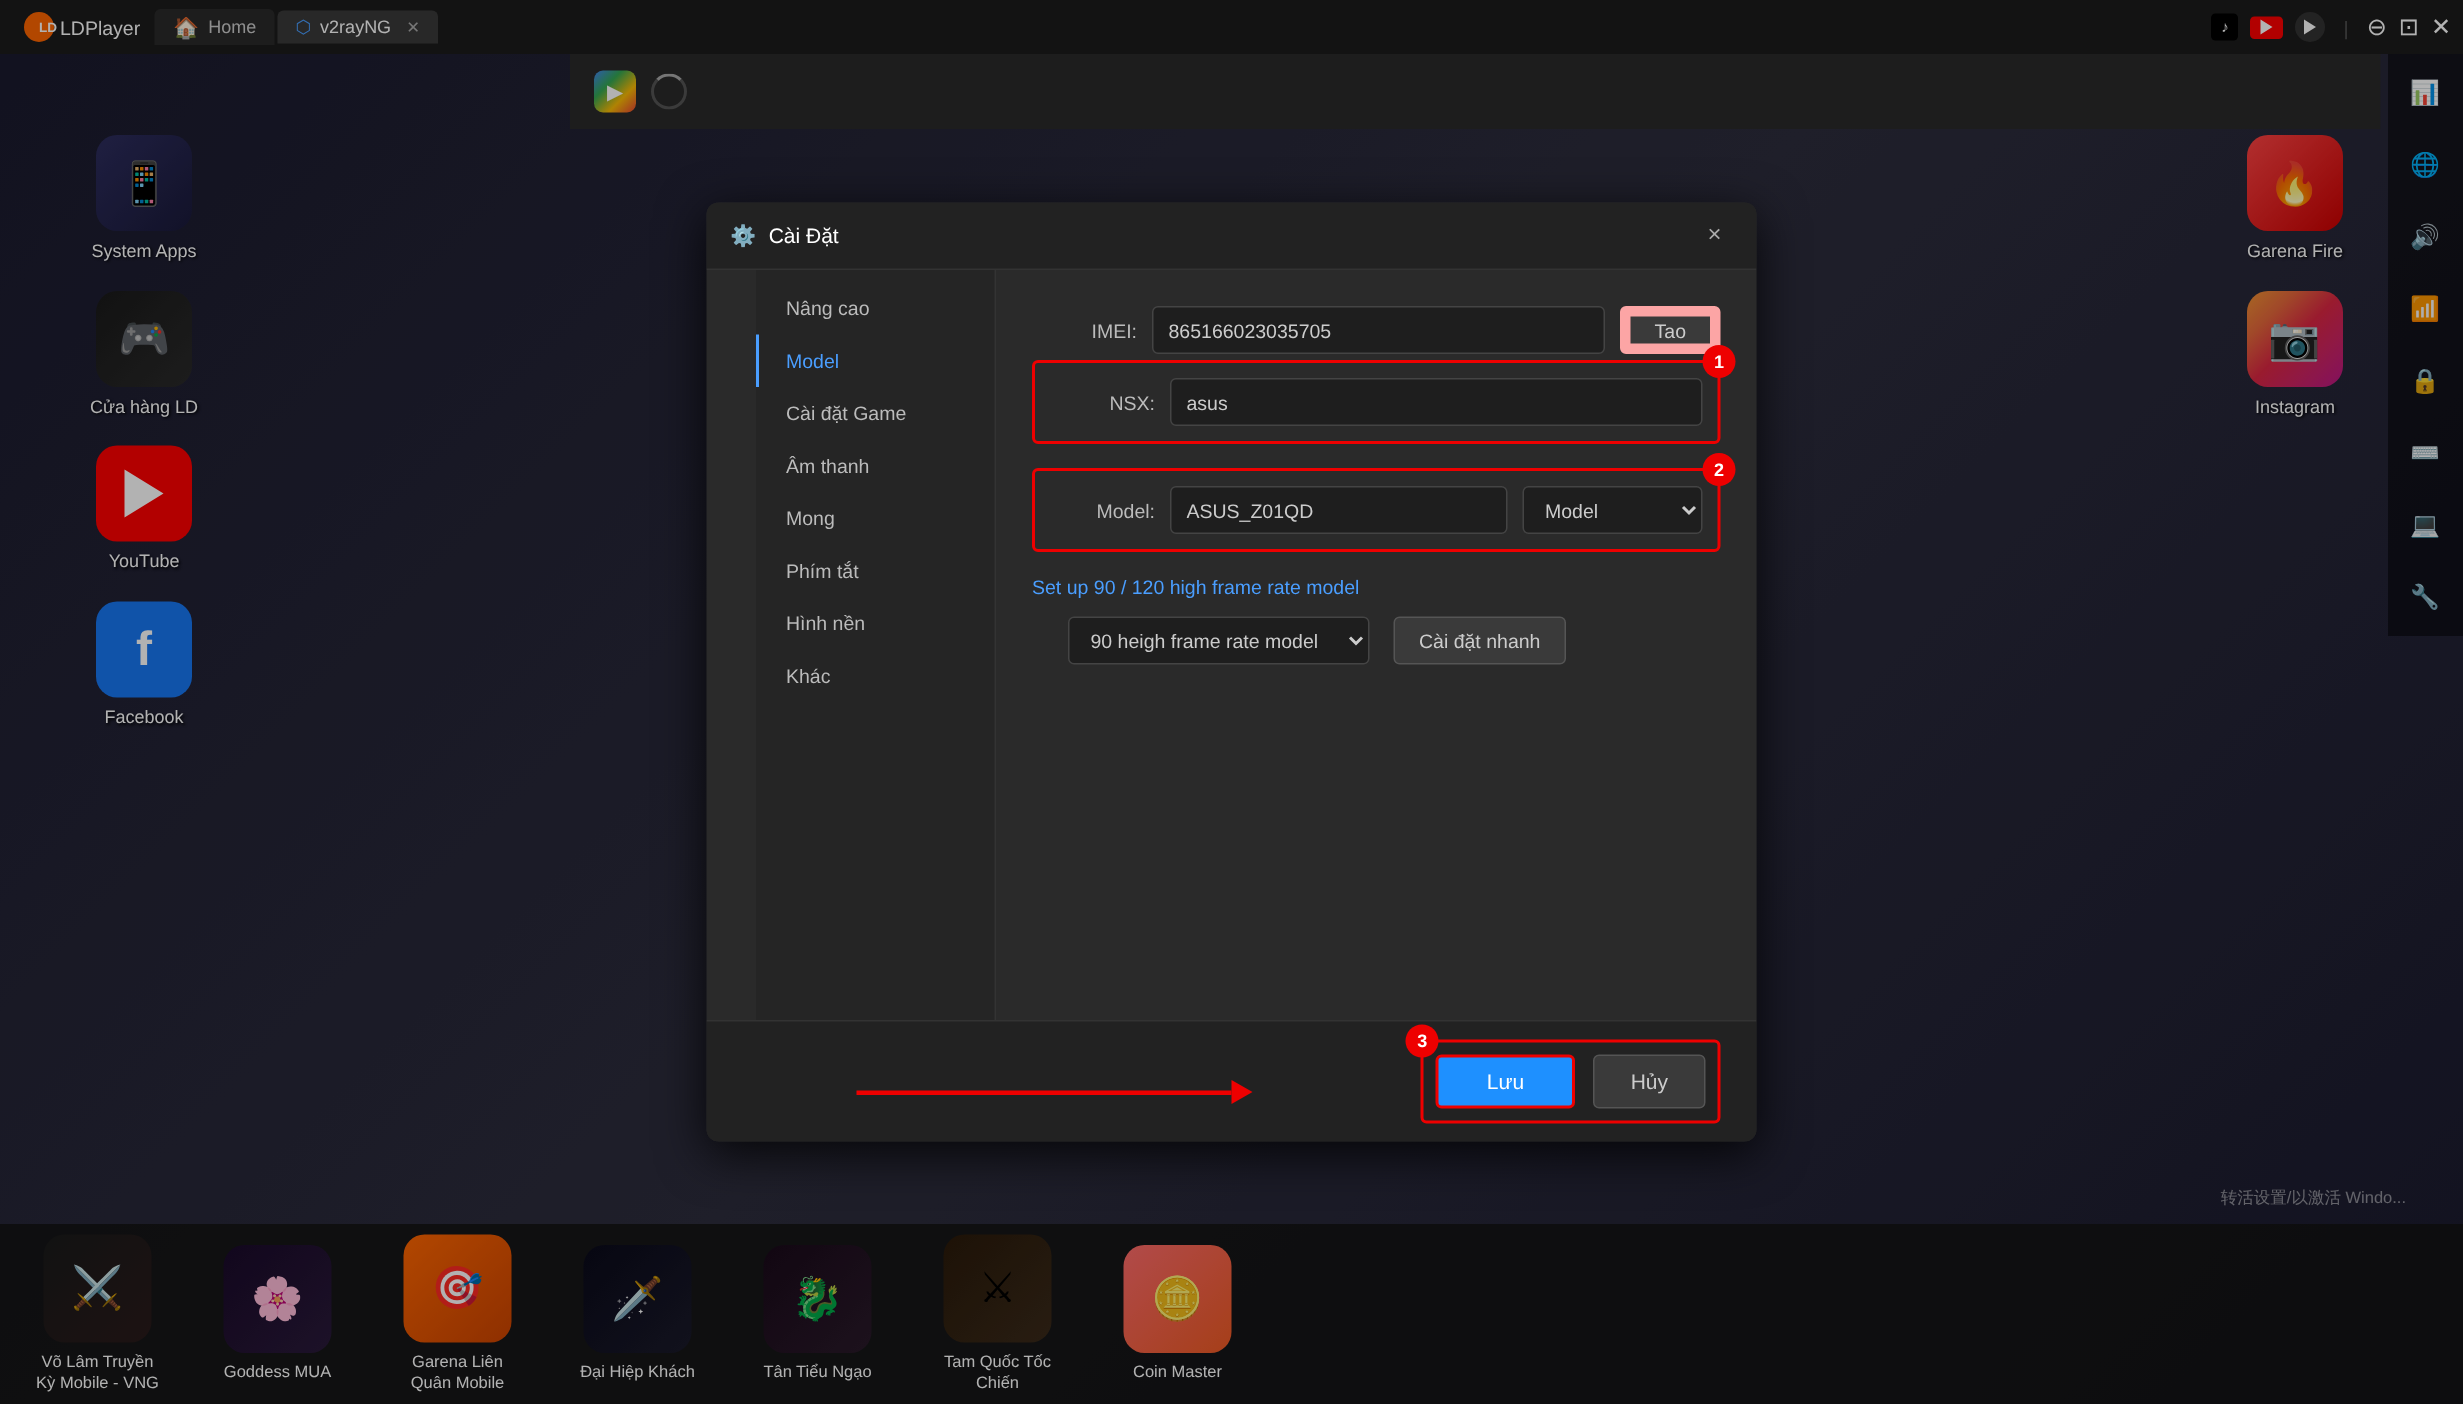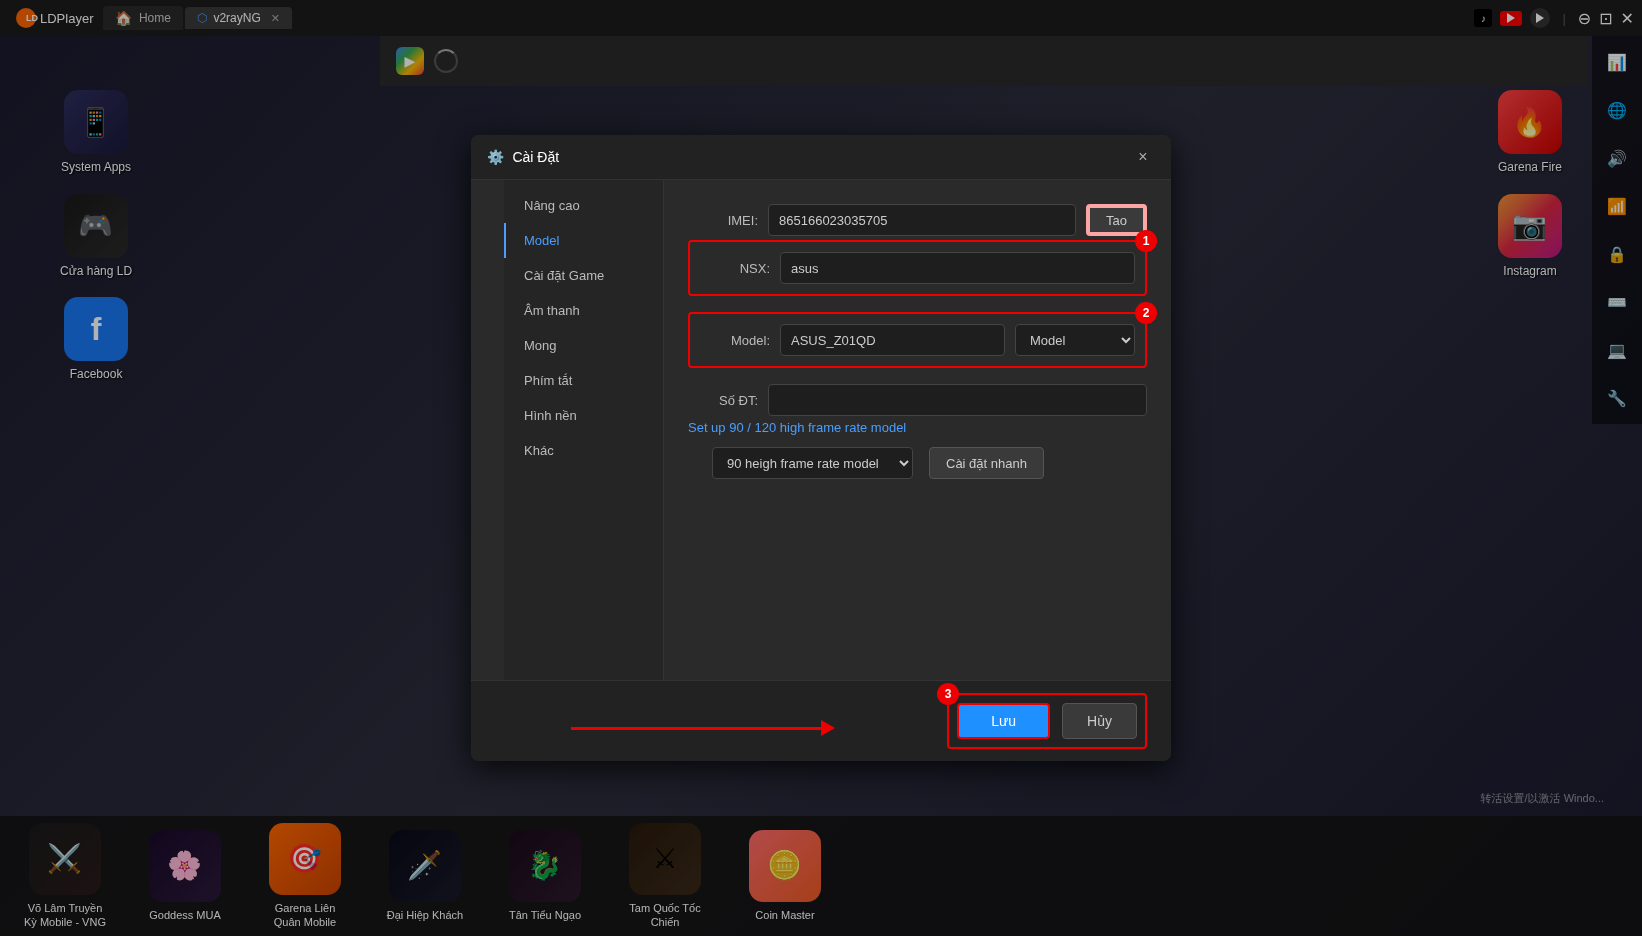--- a/index.html
+++ b/index.html
@@ -291,21 +291,21 @@
       border-radius: 4px;
       padding: 0 10px;
       color: #ccc;
       font-size: 13px;
       outline: none;
     }
     .form-btn {
       height: 32px;
       padding: 0 16px;
       background: #3a3a3a;
-      border: 4px solid #fca5a5;
+      border: 7px solid #fca5a5;
       border-radius: 4px;
       color: #ccc;
       font-size: 13px;
       cursor: pointer;
     }
 
     
     .highlight-box {
       border: 2px solid #e00;
       border-radius: 4px;
@@ -533,20 +533,26 @@
       </div>
       <span class="icon-label">System Apps</span>
     </div>
     <div class="desktop-icon">
       <div class="icon-img bg-store">
         <span style="font-size:28px;">🎮</span>
       </div>
       <span class="icon-label">Cửa hàng LD</span>
     </div>
     <div class="desktop-icon">
+      <div class="icon-img bg-youtube" style="border-radius:14px;">
+        <div style="width:0;height:0;border-top:16px solid transparent;border-bottom:16px solid transparent;border-left:26px solid #fff;"></div>
+      </div>
+      <span class="icon-label">YouTube</span>
+    </div>
+    <div class="desktop-icon">
       <div class="icon-img bg-facebook">
         <span style="font-size:32px;color:#fff;font-weight:bold;">f</span>
       </div>
       <span class="icon-label">Facebook</span>
     </div>
   </div>
 
   <div class="right-apps">
     <div class="desktop-icon">
       <div class="icon-img" style="background: linear-gradient(135deg,#ff4444,#cc0000);">
@@ -665,24 +671,20 @@
             <div class="highlight-badge">2</div>
             <div class="form-row" style="margin-bottom:0;">
               <span class="form-label">Model:</span>
               <input class="form-input" value="ASUS_Z01QD" style="">
               <select class="form-input" style="flex:0 0 120px;">
                 <option>Model</option>
               </select>
             </div>
           </div>
 
-          <div class="form-row">
-            <span class="form-label">Số ĐT:</span>
-            <input class="form-input" value="" style="">
-          </div>
 
           <a class="frame-rate-link">Set up 90 / 120 high frame rate model</a>
 
           <div class="select-row">
             <select class="frame-select">
               <option>90 heigh frame rate model</option>
               <option>120 heigh frame rate model</option>
               <option>60 heigh frame rate model</option>
             </select>
             <button class="quick-btn">Cài đặt nhanh</button>

